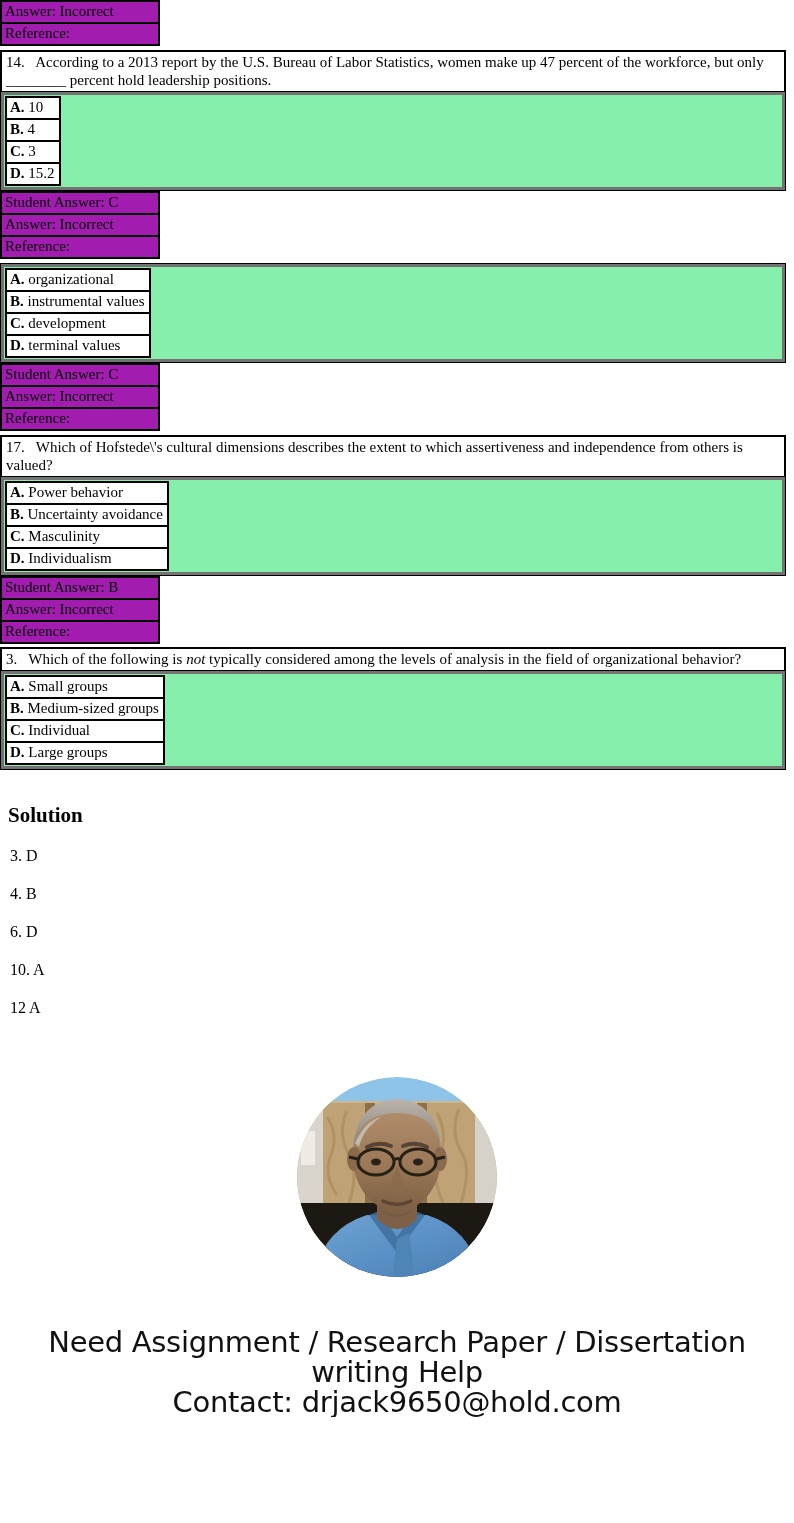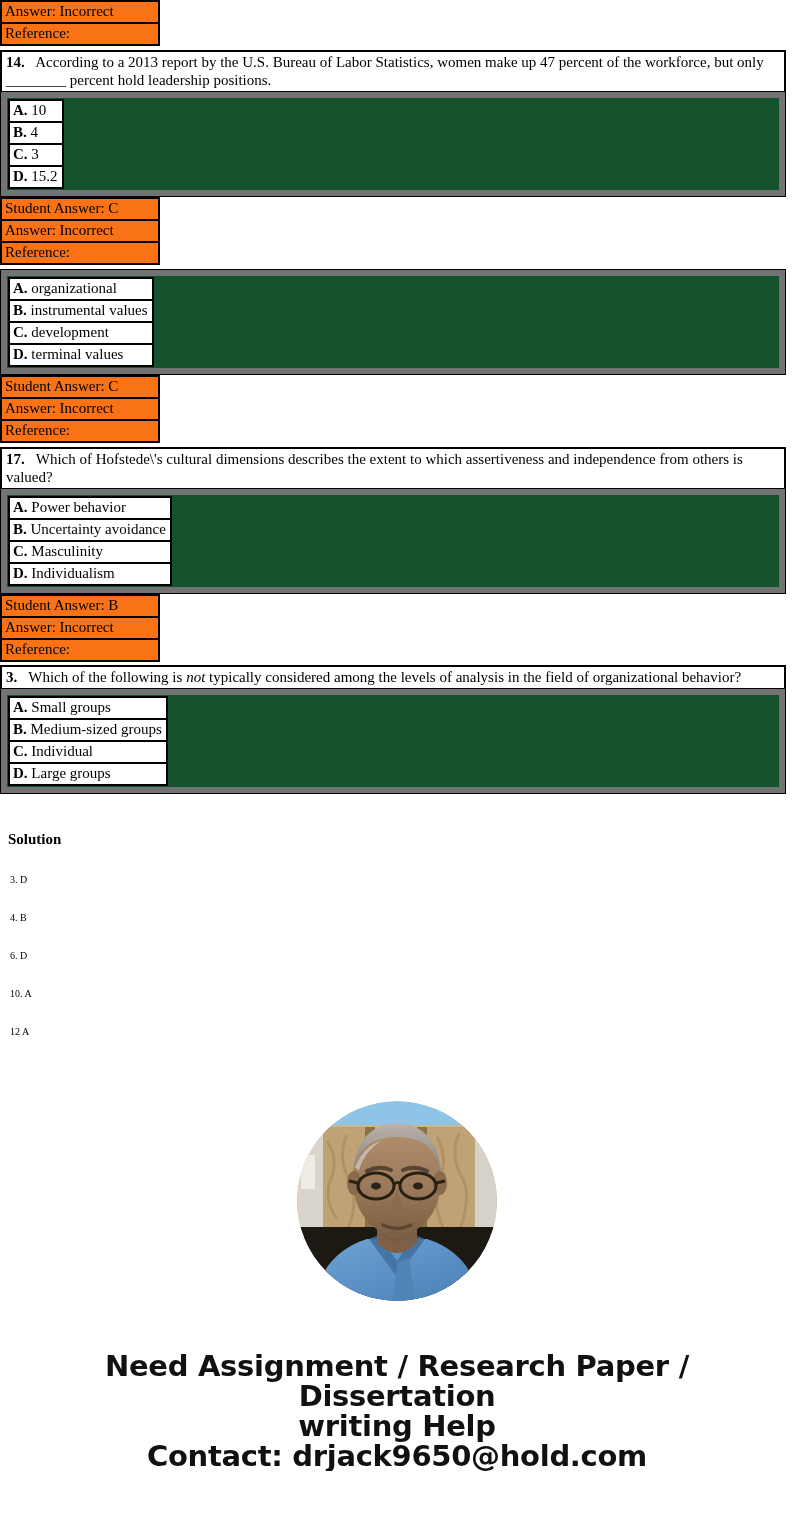--- a/index.html
+++ b/index.html
@@ -21,21 +21,21 @@
     overflow: hidden;
   }
   .status-cell {
     border: 1px solid #000;
     padding: 0px 3px 1px 3px;
     font-size: 15px;
     line-height: 19px;
     white-space: nowrap;
     display: block;
     margin: 0;
-    background: #f97316;
+    background: #a21caf;
   }
 
   
   .status-group {
     border: 1px solid #000;
     width: 160px;
     padding: 0;
     margin: 0;
     box-sizing: border-box;
   }
@@ -52,33 +52,32 @@
   .qstem {
     border: 1px solid #000;
     box-sizing: border-box;
     padding: 1px 4px 2px 4px;
     font-size: 15px;
     line-height: 18px;
     background: #fff;
   }
   .qnum {
     white-space: pre;
-    font-weight: bold;
   }
   .blankline {
     white-space: pre;
   }
   .ital {
     font-style: italic;
   }
   .opts-wrap {
-    border: 6px solid #737373;
+    border: 3px solid #737373;
     box-sizing: border-box;
     padding: 1px;
-    background: #14532d;
+    background: #86efac;
   }
   .opts-table {
     border: 1px solid #000;
     display: inline-block;
     padding: 0;
     margin: 0;
     vertical-align: top;
     background: #fff;
   }
   .opt {
@@ -90,28 +89,28 @@
     background: #fff;
   }
   .opt b {
     font-weight: bold;
   }
   .spacer3 { height: 3px; line-height: 3px; font-size: 0; }
   .spacer4 { height: 4px; line-height: 4px; font-size: 0; }
 
   
   .solution-heading {
-    font-size: 15px;
+    font-size: 21px;
     font-weight: bold;
     line-height: 24px;
     margin: 33px 0 0 8px;
     font-family: "Liberation Serif", "DejaVu Serif", serif;
   }
   .solution-item {
-    font-size: 10px;
+    font-size: 16px;
     line-height: 18px;
     margin: 20px 4px 0 10px;
   }
 
   
   .promo {
     margin-top: 60px;
     text-align: center;
   }
   .avatar {
@@ -122,21 +121,21 @@
     overflow: hidden;
     position: relative;
     display: block;
   }
   .avatar svg { display: block; }
 
   .promo-text {
     margin-top: 50px;
     text-align: center;
     font-family: "DejaVu Sans", "Liberation Sans", sans-serif;
-    font-weight: bold;
+    font-weight: normal;
     font-size: 29px;
     line-height: 30px;
     letter-spacing: -0.3px;
     color: #111111;
     padding: 0 14px;
   }
   .promo-line2 {
     display: block;
   }
   .promo-contact {

